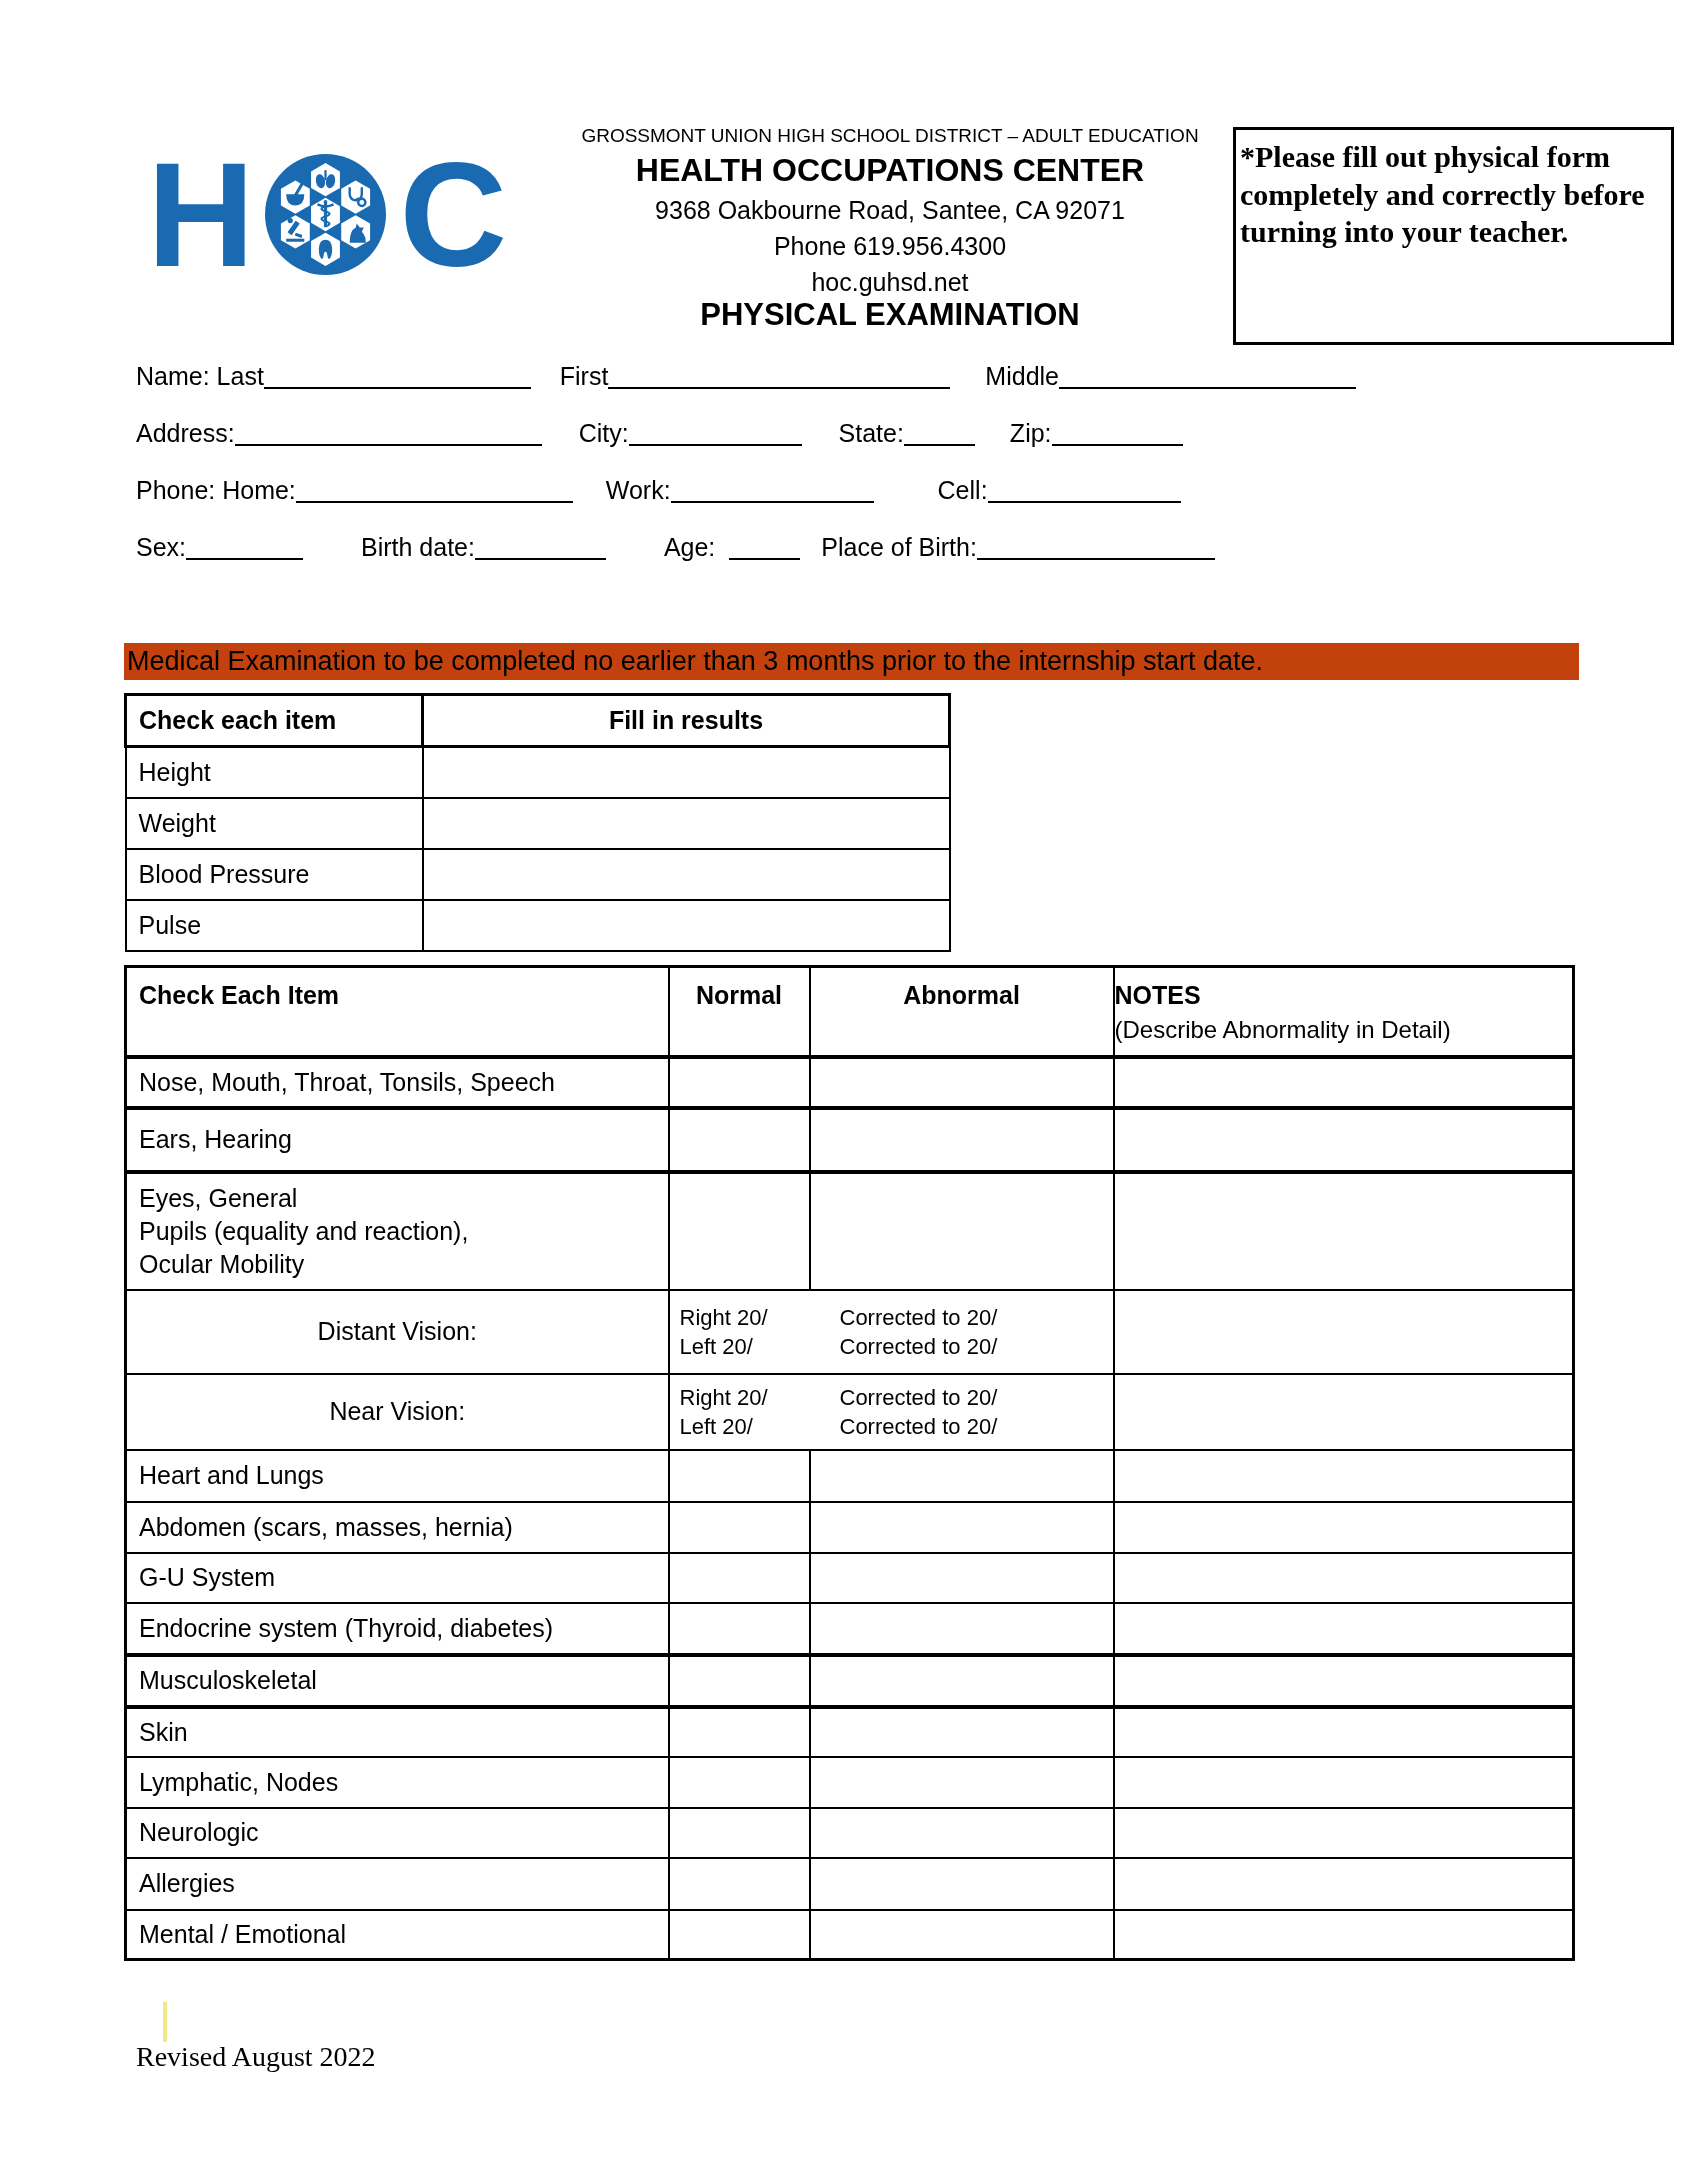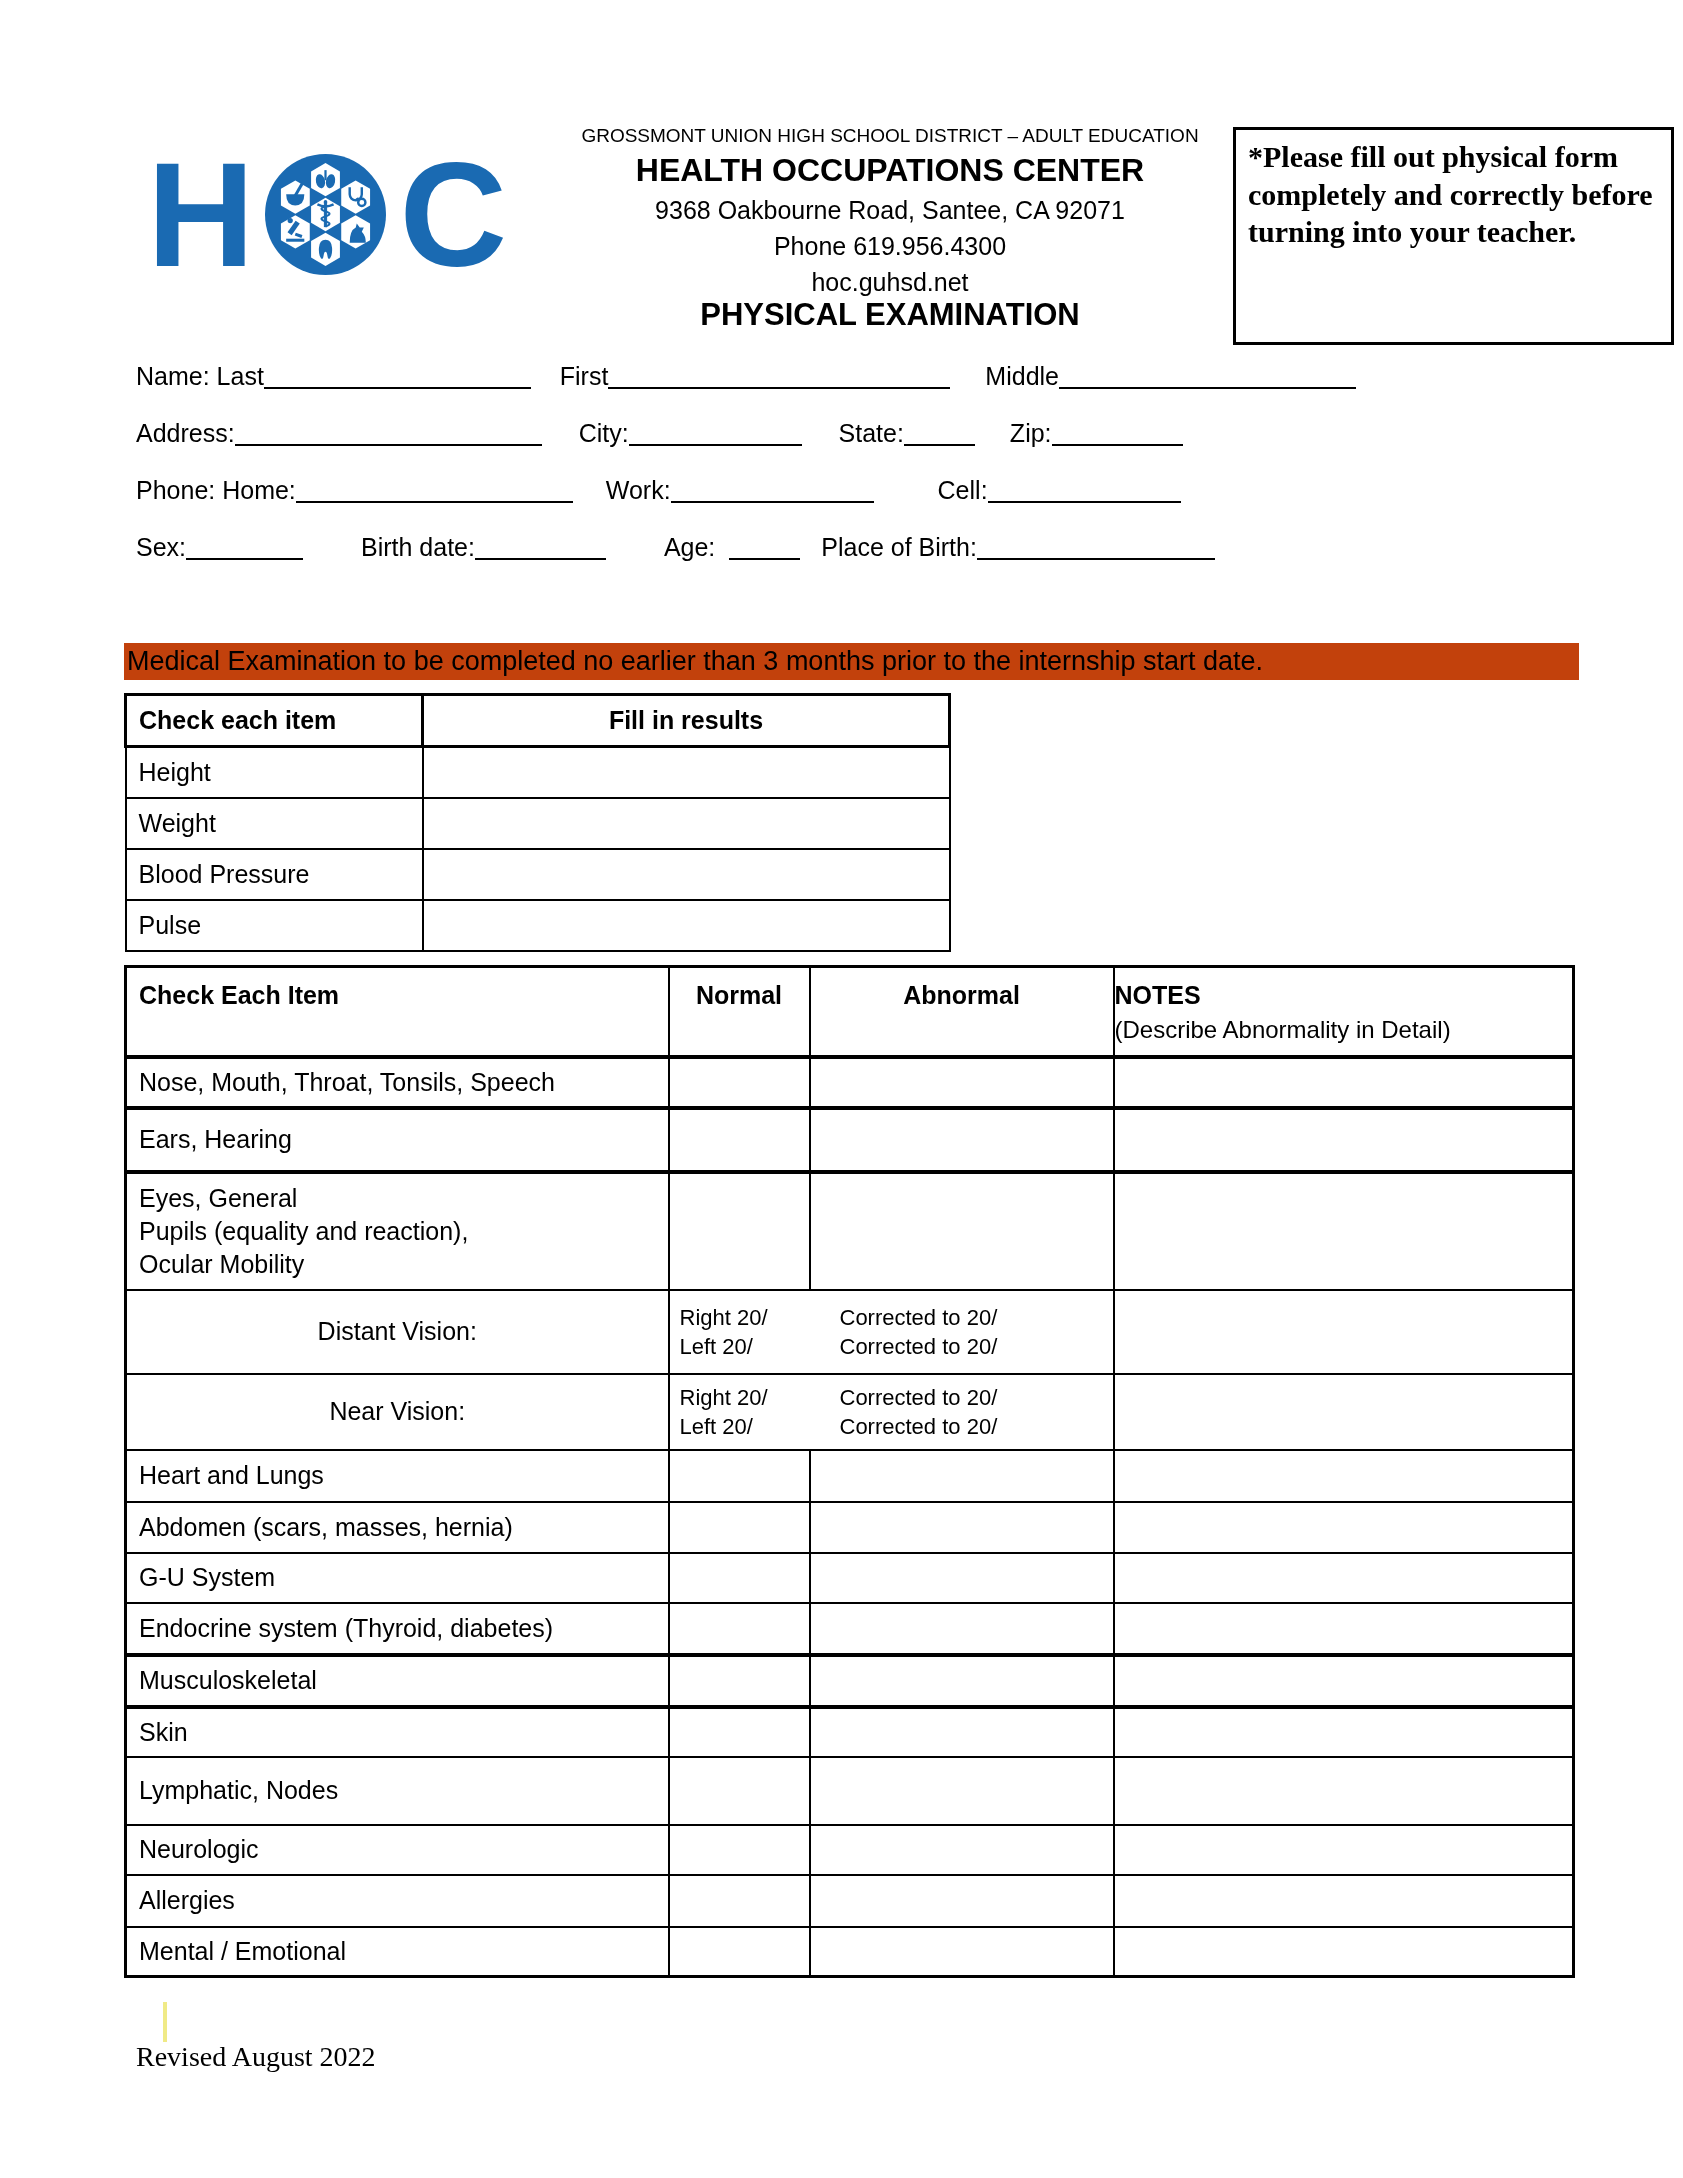--- a/index.html
+++ b/index.html
@@ -14,21 +14,21 @@
 
   
   .header-block{position:absolute;left:546px;top:125px;width:688px;text-align:center;}
   .district{font-size:19px;}
   .center-name{font-size:32px;font-weight:bold;margin-top:5px;}
   .hline{font-size:25px;margin-top:7px;}
   .form-title{font-size:31px;font-weight:bold;}
 
   
   .note-box{position:absolute;left:1233px;top:127px;width:441px;height:218px;
-            border:3px solid #000;box-sizing:border-box;padding:8px 12px;
+            border:3px solid #000;box-sizing:border-box;padding:8px 4px;
             font-family:"Liberation Serif",serif;font-weight:bold;font-size:30px;line-height:1.25;}
 
   
   .fields{position:absolute;left:136px;top:362px;width:1445px;font-size:25px;}
   .frow{height:30px;margin-bottom:27px;white-space:nowrap;}
   .flabel{display:inline-block;}
   .blank{display:inline-block;border-bottom:2.5px solid #000;height:22px;vertical-align:-4px;}
 
   
   .notice{position:absolute;left:124px;top:643px;width:1455px;height:37px;
@@ -287,21 +287,21 @@
         <td></td>
         <td></td>
         <td></td>
       </tr>
       <tr style="height:50px">
         <td class="item">Skin</td>
         <td></td>
         <td></td>
         <td></td>
       </tr>
-      <tr style="height:68px">
+      <tr style="height:51px">
         <td class="item">Lymphatic, Nodes</td>
         <td></td>
         <td></td>
         <td></td>
       </tr>
       <tr style="height:50px">
         <td class="item">Neurologic</td>
         <td></td>
         <td></td>
         <td></td>

